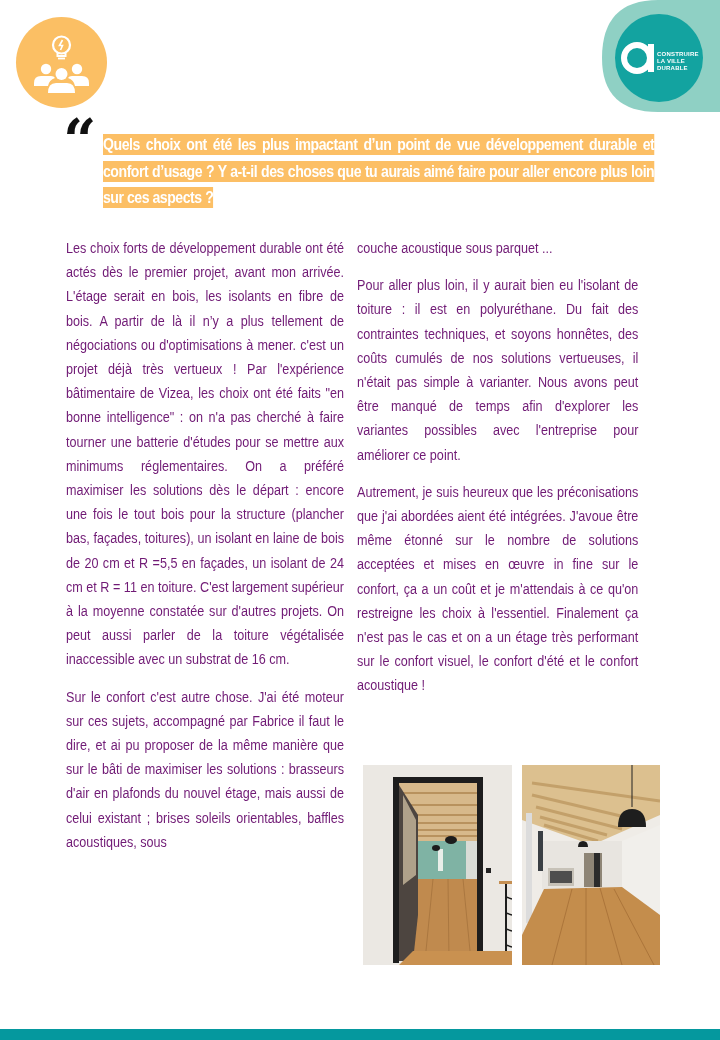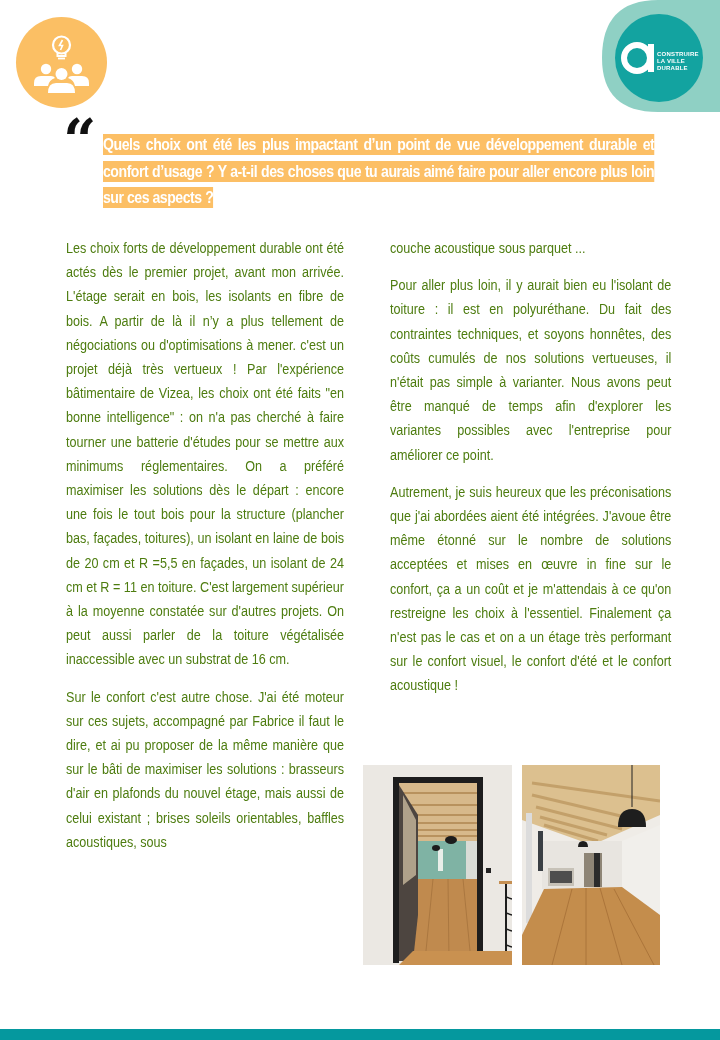--- a/index.html
+++ b/index.html
@@ -51,29 +51,29 @@
     }
     .question span {
       background: #fcbf65;
       box-decoration-break: clone; -webkit-box-decoration-break: clone;
       padding: 1px 0 2px 0;
     }
 
     
     .col {
       position: absolute; top: 236px;
-      font-size: 15.2px; line-height: 24.2px; color: #4d7c0f;
+      font-size: 15.2px; line-height: 24.2px; color: #701a75;
       text-align: justify;
     }
     .col-inner {
       transform: scaleX(0.83); transform-origin: left top;
     }
     .col-left { left: 66px; width: 278px; }
     .col-left .col-inner { width: 335px; }
-    .col-right { left: 390px; width: 281px; }
+    .col-right { left: 357px; width: 281px; }
     .col-right .col-inner { width: 339px; }
     .col p { margin: 0 0 13px 0; }
 
     
     .photo {
       position: absolute; top: 765px; height: 200px; overflow: hidden;
       background: #ece9e4;
     }
     .photo-1 { left: 363px; width: 149px; }
     .photo-2 { left: 522px; width: 138px; }

